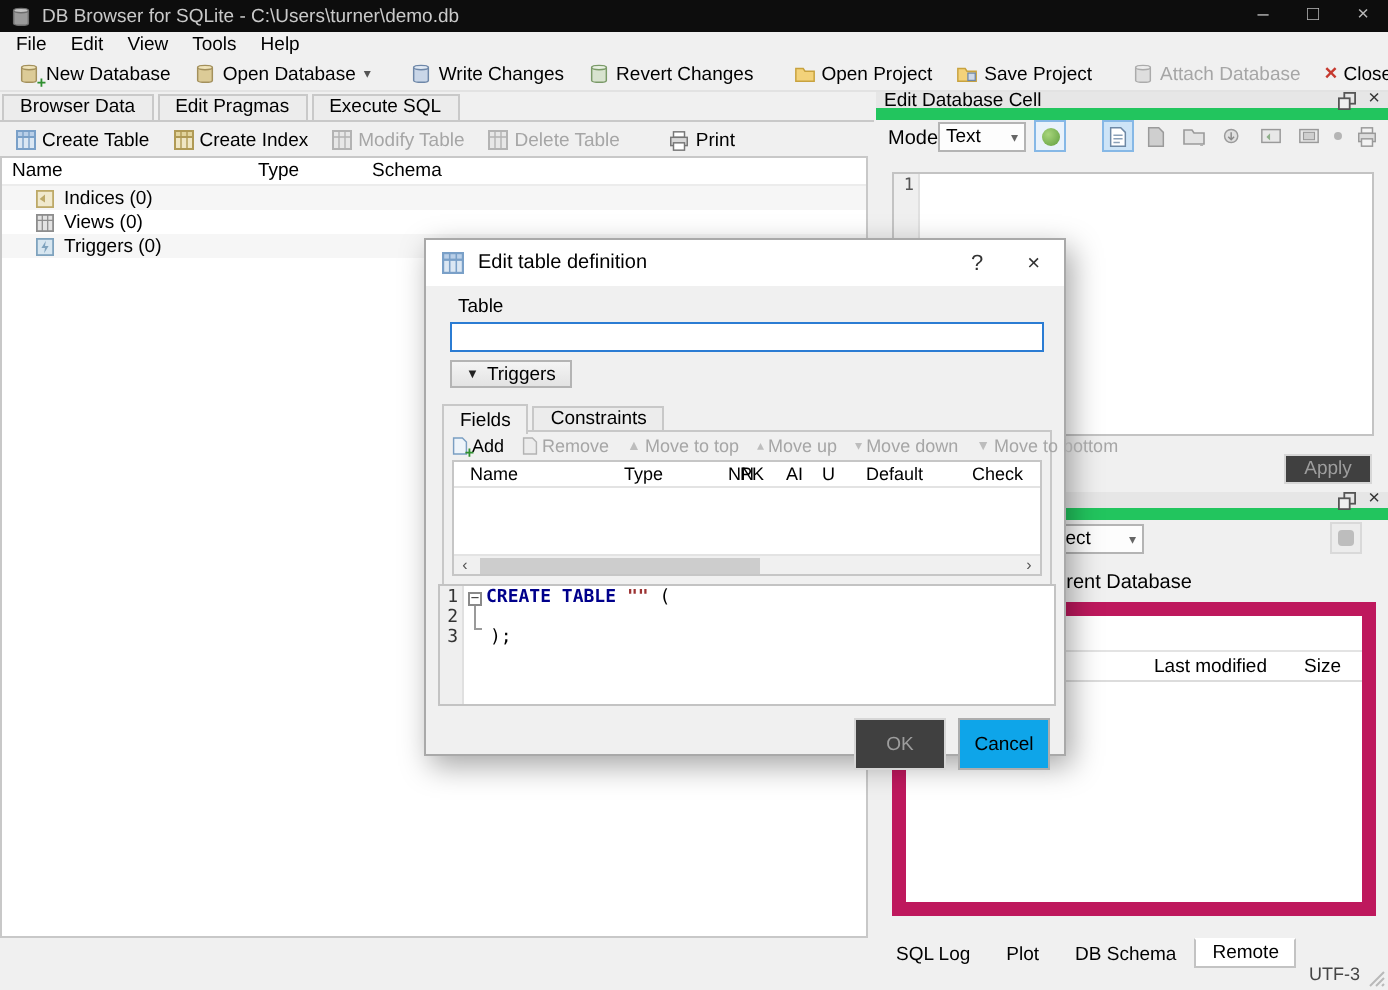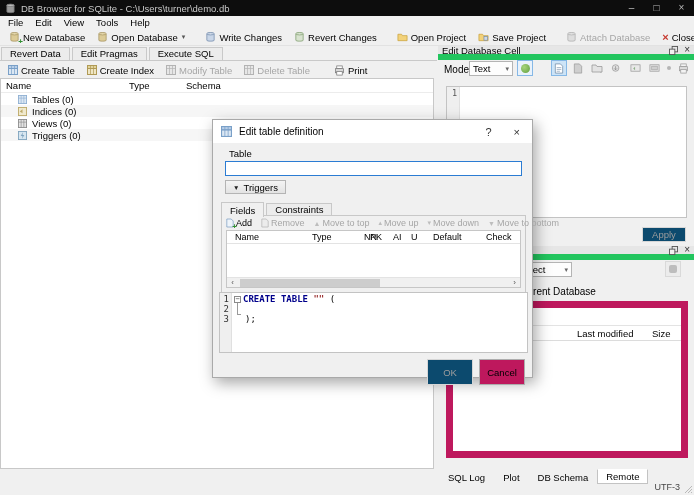--- a/index.html
+++ b/index.html
@@ -46,21 +46,21 @@
   .tree-row{height:12px;display:flex;align-items:center;padding-left:17px;gap:5px;font-size:9.5px}
   .tree-row.alt{background:#f6f6f6}
 
   
   .dockhdr{width:256px;height:14px;background:#e6e6e6;border-bottom:6px solid #22c55e;display:flex;align-items:center;padding:0 4px;font-size:9.5px}
   .dockhdr .hsp{margin-left:auto;display:flex;gap:6px;align-items:center;color:#444}
   .dock-x{font-size:10px;line-height:10px;color:#333}
   .combo{height:15px;border:1px solid #b4b4b4;background:#fdfdfd;display:flex;align-items:center;padding:0 3px;font-size:9.5px}
   .combo .cc{margin-left:auto;font-size:7px;color:#666;padding-left:6px}
   .btn{display:flex;align-items:center;justify-content:center;border:1px solid #cfcfcf;background:#e4e4e4;font-size:9.5px}
-  .btn.off{color:#9d9d9d;border-color:#d6d6d6;background:#0c4a6e}
+  .btn.off{color:#9d9d9d;border-color:#d6d6d6;background:#404040}
   .icon16{width:16px;height:16px;display:flex;align-items:center;justify-content:center}
   .icon16.active{background:#cde4f7;border:1px solid #86b8e6}
 
   
   .celledit{left:446px;top:86px;width:241px;height:132px;background:#fff;border:1px solid #c3c3c3;display:flex}
   .gutter{width:13px;background:#efefef;border-right:1px solid #e0e0e0;font-family:"DejaVu Sans Mono",monospace;font-size:8.5px;color:#555;text-align:right;padding:1px 2px 0 0}
 
   
   .rbox{left:446px;top:301px;width:242px;height:157px;background:#fff;border:7px solid #be185d;overflow:hidden}
   .rbox .rhead{position:absolute;left:0;top:17px;width:100%;height:16px;border-top:1px solid #e3e3e3;border-bottom:1px solid #dcdcdc;font-size:9.5px}
@@ -203,21 +203,21 @@
     </span>
     <span>Attach Database</span>
   </span>
   <span class="tbtn">
     <span class="redx">×</span>
     <span>Close Database</span>
   </span>
 </div>
 
 <div class="abs left-tabs">
-  <span class="mtab">Revert Data</span>
+  <span class="mtab">Browser Data</span>
   <span class="mtab">Edit Pragmas</span>
   <span class="mtab">Execute SQL</span>
 </div>
 
 <div class="abs toolbar2">
   <span class="tbtn">
     <span class="iconwrap">
       <svg width="10" height="10" viewBox="0 0 10 10">
           <rect x="0.5" y="0.5" width="9" height="9" fill="#dbe7f3" stroke="#7aa0c8"></rect>
           <rect x="0.5" y="0.5" width="9" height="3" fill="#b9cfe8" stroke="#7aa0c8"></rect>
@@ -264,29 +264,20 @@
     </span>
     <span>Print</span>
   </span>
 </div>
 
 <div class="abs tree">
   <div class="tree-header">
     <span class="th-name">Name</span>
     <span class="th-type">Type</span>
     <span class="th-schema">Schema</span>
-  </div>
-  <div class="tree-row">
-    <span>
-      <svg width="9" height="9" viewBox="0 0 10 10">
-          <rect x="0.5" y="0.5" width="9" height="9" fill="#dbe7f3" stroke="#8fb0d2"></rect>
-          <path d="M0.5 3.5h9M3.5 0.5v9M6.5 0.5v9" stroke="#8fb0d2" stroke-width="0.7"></path>
-        </svg>
-    </span>
-    <span>Tables (0)</span>
   </div>
   <div class="tree-row alt">
     <span>
       <svg width="9" height="9" viewBox="0 0 10 10">
           <rect x="0.5" y="0.5" width="9" height="9" fill="#f0e9cd" stroke="#bda968"></rect>
           <path d="M2 5l3-2.5V7z" fill="#bda968"></path>
         </svg>
     </span>
     <span>Indices (0)</span>
   </div>
@@ -526,17 +517,17 @@
       <div class="guide"></div>
       <div class="sql-line">&nbsp;</div>
       <div class="sql-line" style="padding-left:11px">);</div>
     </div>
   </div>
 
   <div class="dlg-buttons">
     <span class="btn off">
       <span>OK</span>
     </span>
-    <span class="btn" style="background:#be185d;border-color:#adadad">
+    <span class="btn" style="background:#0ea5e9;border-color:#adadad">
       <span>Cancel</span>
     </span>
   </div>
 </div>
 
 </body></html>

